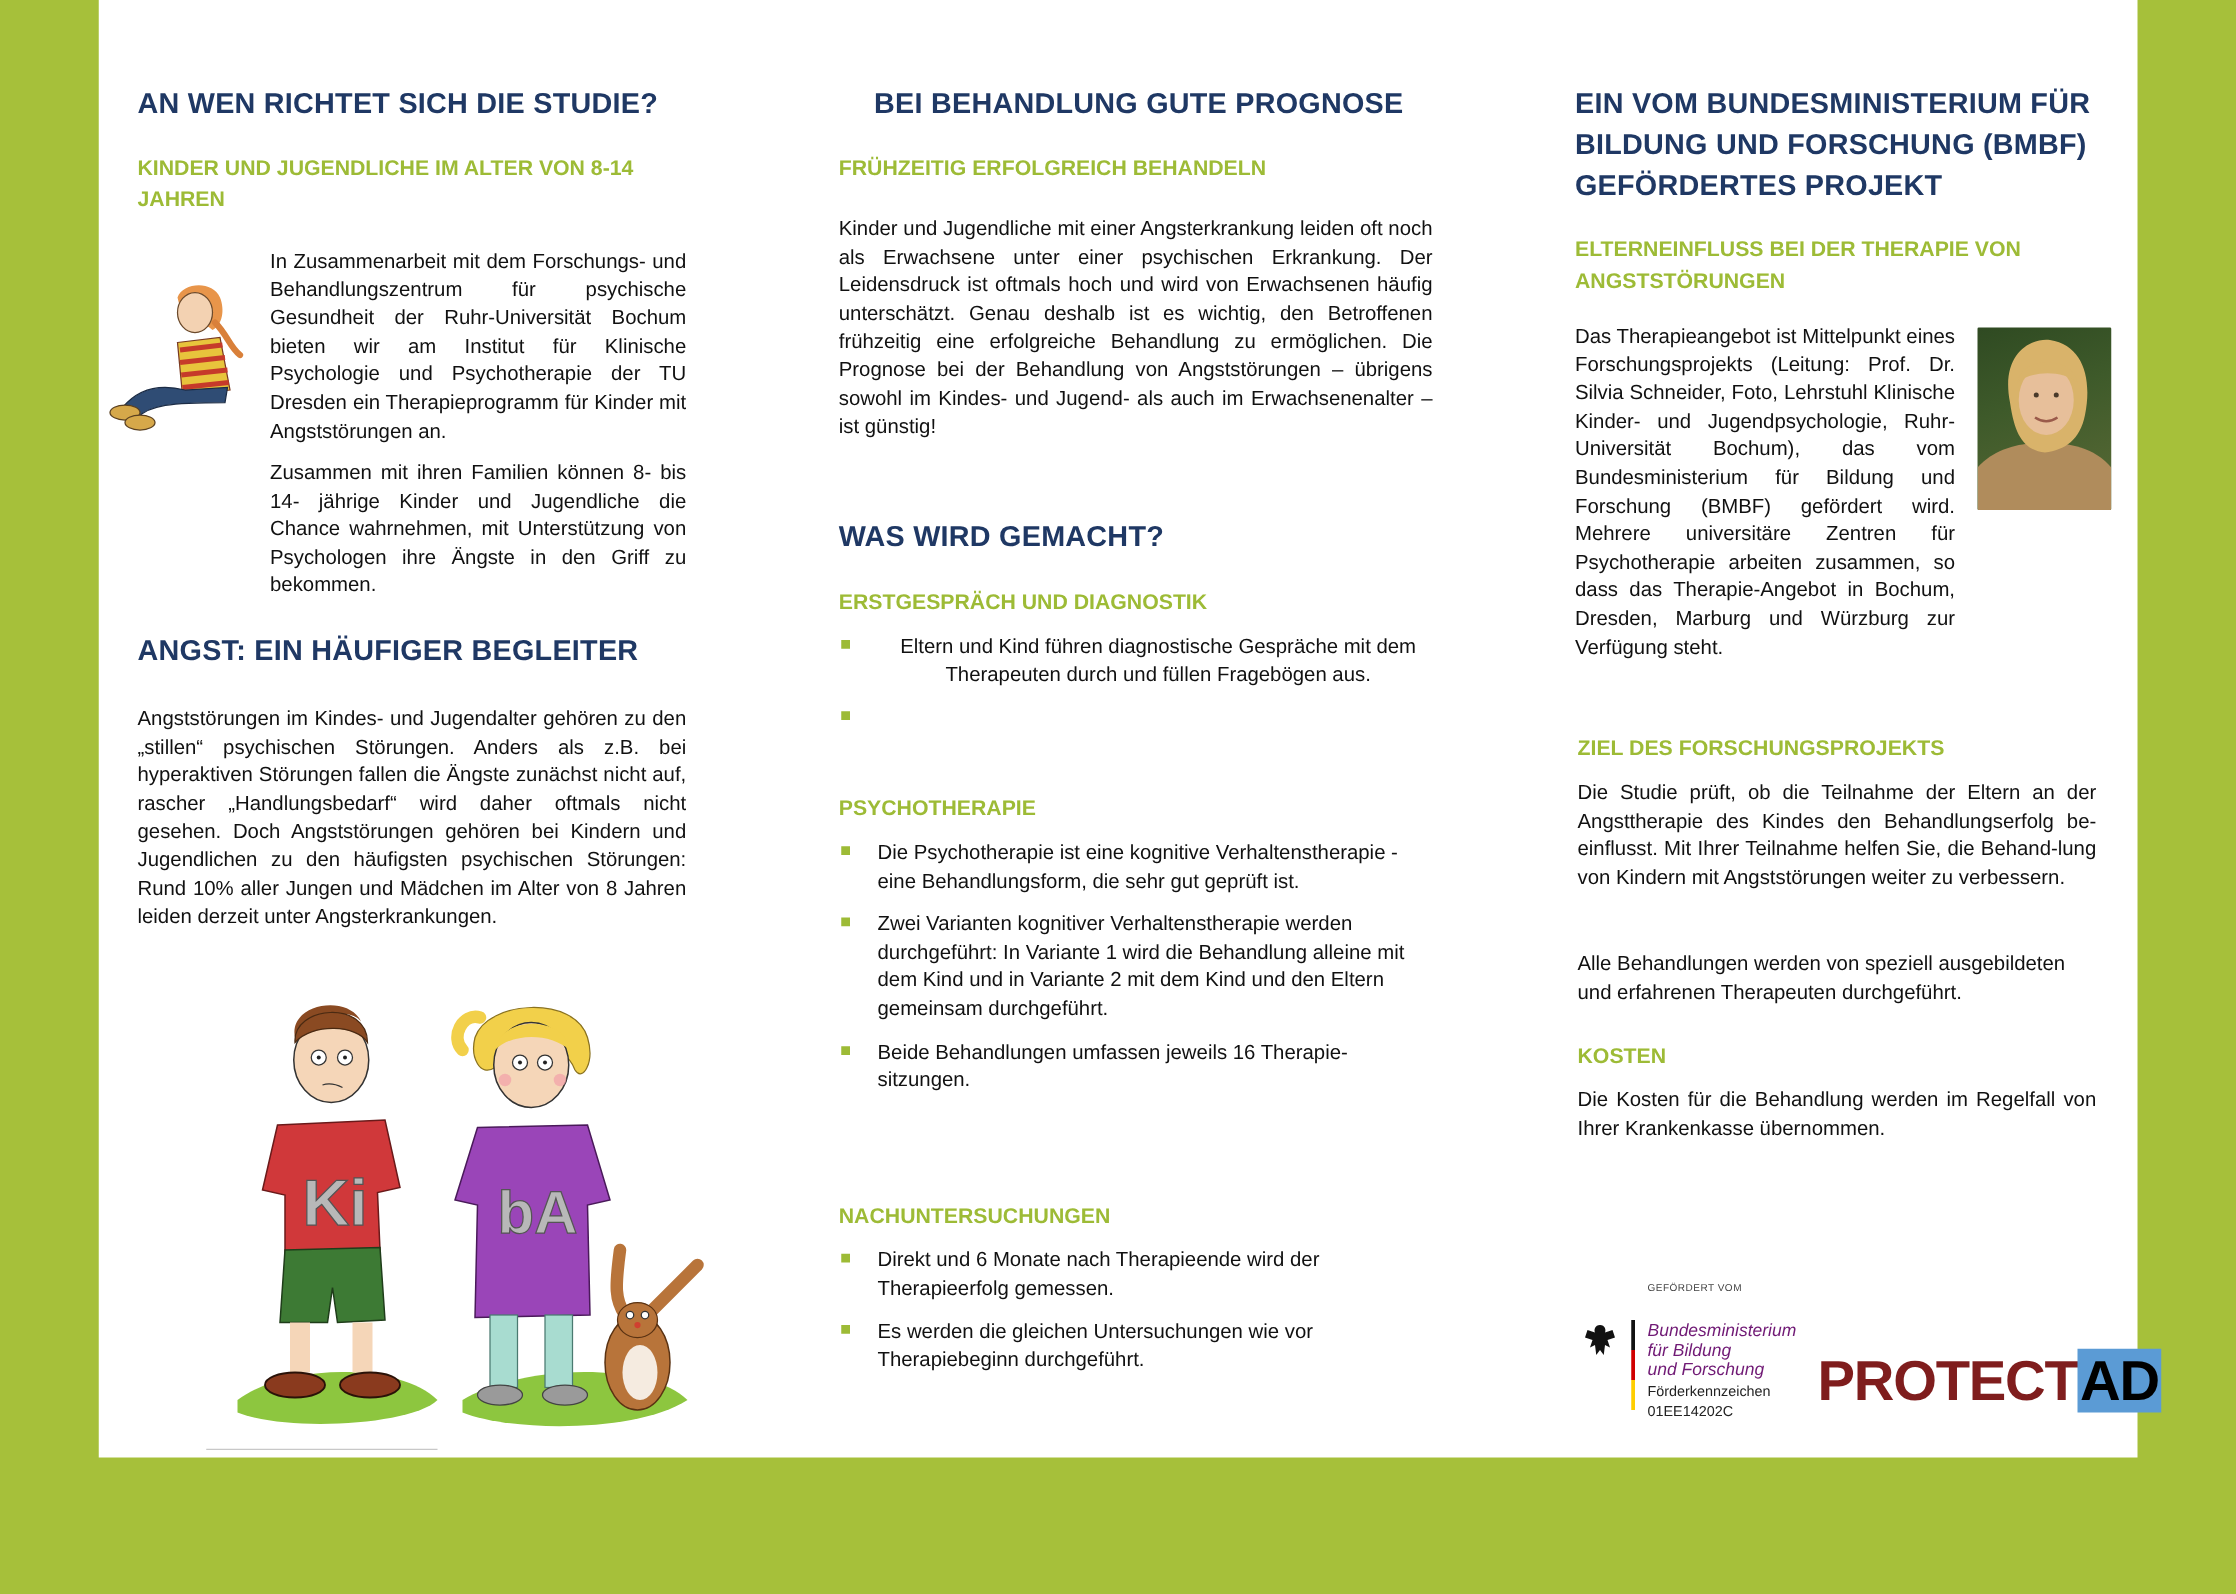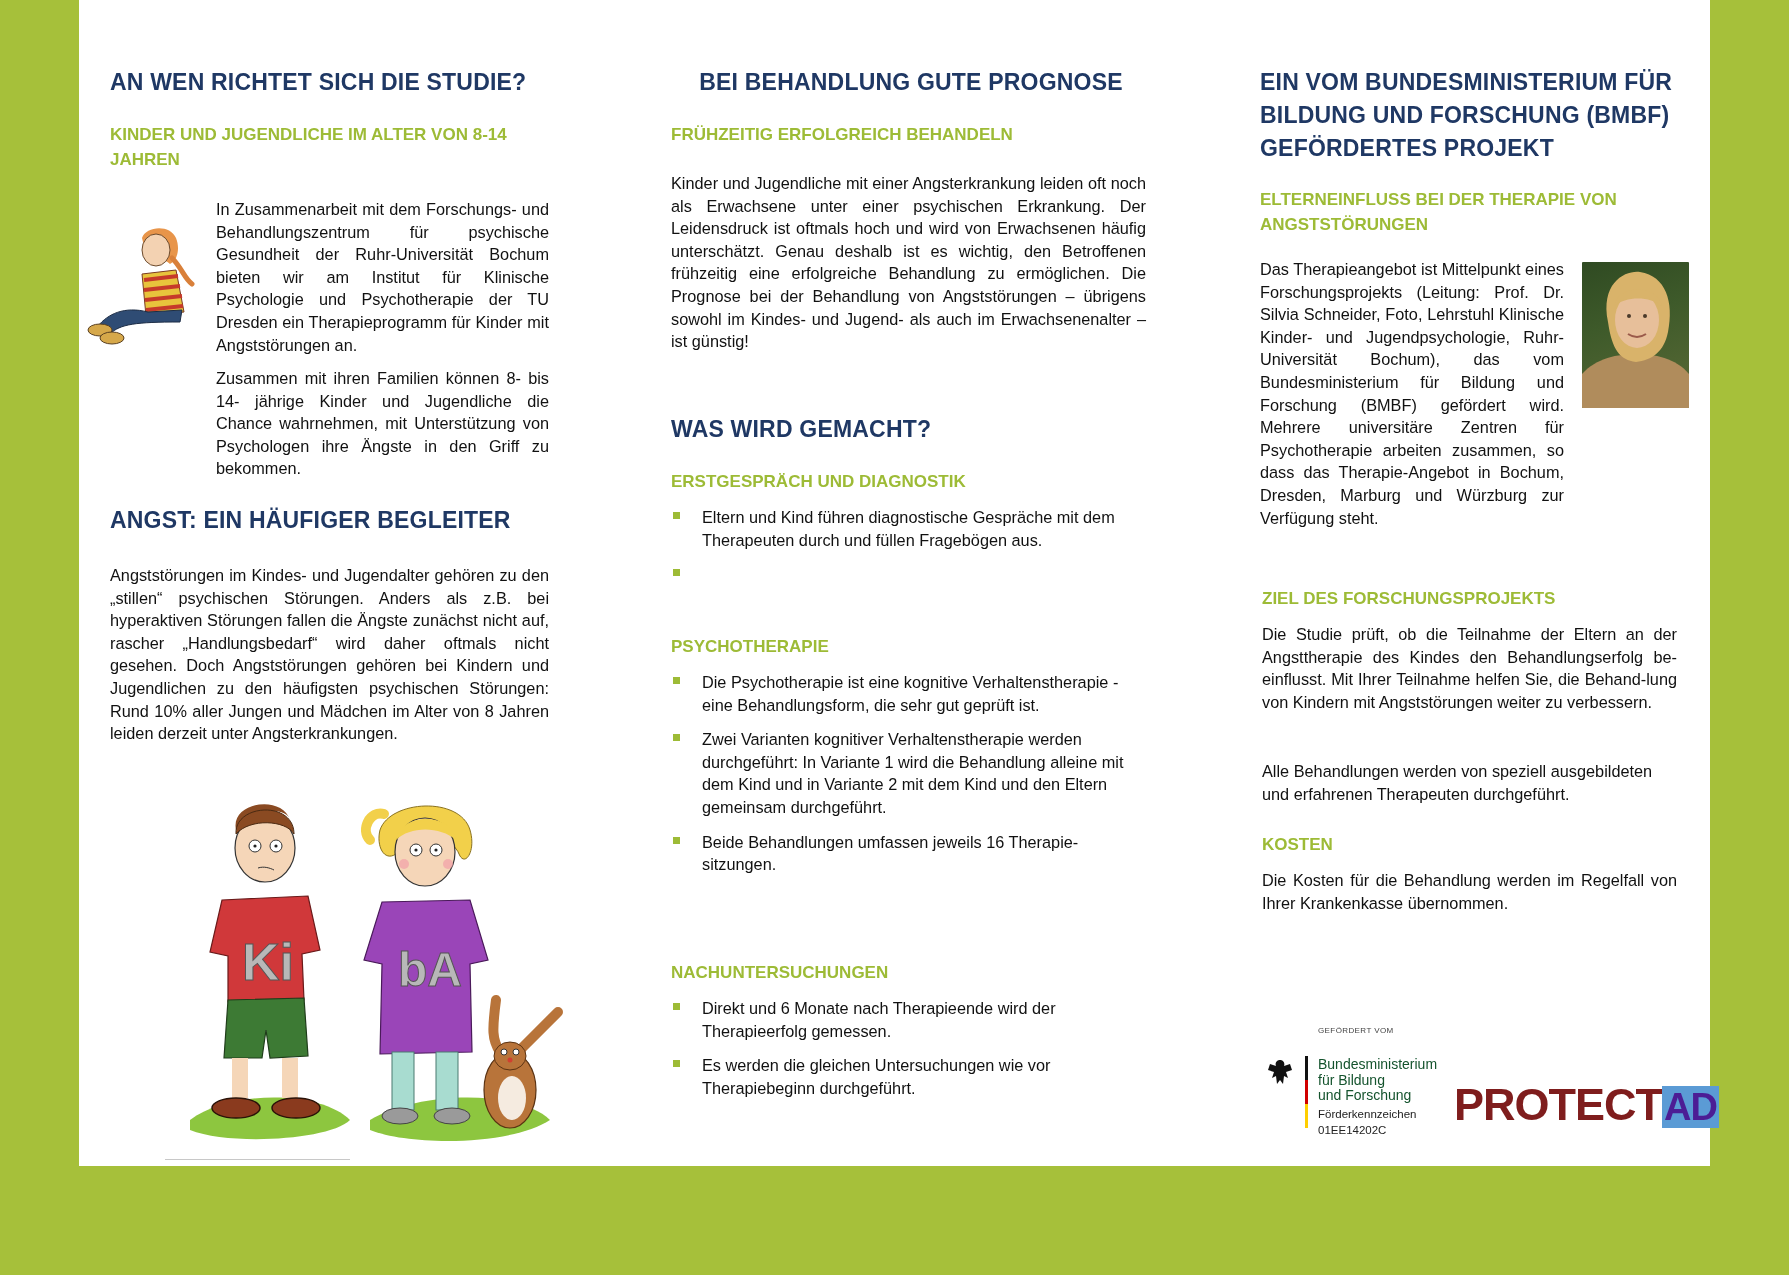--- a/index.html
+++ b/index.html
@@ -10,24 +10,24 @@
   .h1 { color:#1f3864; font-weight:bold; font-size:23px; line-height:33px; letter-spacing:0.2px; margin:0; }
   .h2 { color:#9dbb36; font-weight:bold; font-size:17px; line-height:25px; margin:0; }
   .p  { font-size:16.3px; line-height:22.6px; text-align:justify; margin:0; }
   .p.left { text-align:left; }
   ul.bul { list-style:none; margin:0; padding:0; }
   ul.bul li { position:relative; padding-left:31px; font-size:16.3px; line-height:22.6px; margin-bottom:12px; }
   ul.bul li .sq { position:absolute; left:2px; top:6px; width:7px; height:7px; background:#9dbb36; }
   .rule { position:absolute; background:#c8c8c8; height:1px; }
   .photo { position:absolute; border-radius:1px; overflow:hidden; }
   .gef { font-size:8px; letter-spacing:0.4px; color:#444; }
-  .bmbf-name { font-size:14px; line-height:15.5px; color:#14532d; }
+  .bmbf-name { font-size:14px; line-height:15.5px; color:#701a75;font-style:italic; }
   .bmbf-code { font-size:11.5px; line-height:16px; color:#222; }
   .protect { font-size:45px; font-weight:bold; letter-spacing:-1px; color:#7f1d1d; }
-  .ad { background:#5b9bd5; color:#4c1d95; font-weight:bold; font-size:38px; letter-spacing:-1px; padding:0 2px; }
+  .ad { background:#5b9bd5; color:#000000; font-weight:bold; font-size:45px; letter-spacing:-1px; padding:0 2px; }
 </style>
 </head>
 <body>
 
 <div class="panel"></div>
 
 <h1 class="abs h1" style="left:110px; top:66px; width:460px;">AN WEN RICHTET SICH DIE STUDIE?</h1>
 <h2 class="abs h2" style="left:110px; top:122px; width:440px;">KINDER UND JUGENDLICHE IM ALTER VON  8-14 JAHREN</h2>
 
 <svg class="abs" style="left:84px; top:218px;" width="126" height="128" viewBox="0 0 126 128">
@@ -109,21 +109,21 @@
 </svg>
 <div class="rule" style="left:165px; top:1159px; width:185px;"></div>
 
 <h1 class="abs h1" style="left:671px; top:66px; width:480px;text-align:center;">BEI BEHANDLUNG GUTE PROGNOSE</h1>
 <h2 class="abs h2" style="left:671px; top:122px; width:480px;">FRÜHZEITIG ERFOLGREICH BEHANDELN</h2>
 <p class="abs p" style="left:671px; top:172px; width:475px;">Kinder und Jugendliche mit einer Angsterkrankung leiden oft noch als Erwachsene unter einer psychischen Erkrankung. Der Leidensdruck ist oftmals hoch und wird von Erwachsenen häufig unterschätzt. Genau deshalb ist es wichtig, den Betroffenen frühzeitig eine erfolgreiche Behandlung zu ermöglichen. Die Prognose bei der Behandlung von Angststörungen – übrigens sowohl im Kindes- und Jugend- als auch im Erwachsenenalter – ist günstig!</p>
 
 <h1 class="abs h1" style="left:671px; top:413px; width:480px;">WAS WIRD GEMACHT?</h1>
 
 <h2 class="abs h2" style="left:671px; top:469px; width:480px;">ERSTGESPRÄCH UND DIAGNOSTIK</h2>
-<ul class="abs bul" style="left:671px; top:506px; width:480px;">
+<ul class="abs bul" style="left:671px; top:506px; width:480px;text-align:center;">
   <li><span class="sq"></span><span>Eltern und Kind führen diagnostische Gespräche mit dem Therapeuten durch und füllen Fragebögen aus.</span></li>
   <li><span class="sq"></span></li>
 </ul>
 
 <h2 class="abs h2" style="left:671px; top:634px; width:480px;">PSYCHOTHERAPIE</h2>
 <ul class="abs bul" style="left:671px; top:671px; width:480px;">
   <li><span class="sq"></span><span>Die Psychotherapie ist eine kognitive Verhaltenstherapie - eine Behandlungsform, die sehr gut geprüft ist.</span></li>
   <li><span class="sq"></span><span>Zwei Varianten kognitiver Verhaltenstherapie werden durchgeführt: In Variante 1 wird die Behandlung alleine mit dem Kind und in Variante 2 mit dem Kind und den Eltern gemeinsam durchgeführt.</span></li>
   <li><span class="sq"></span><span>Beide Behandlungen umfassen jeweils 16 Therapie-sitzungen.</span></li>
 </ul>

